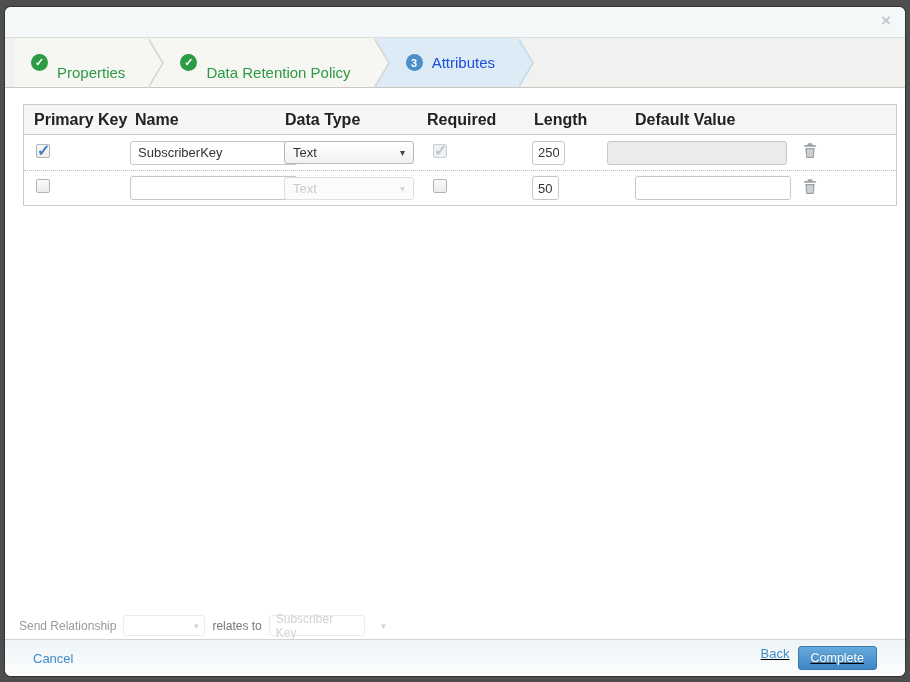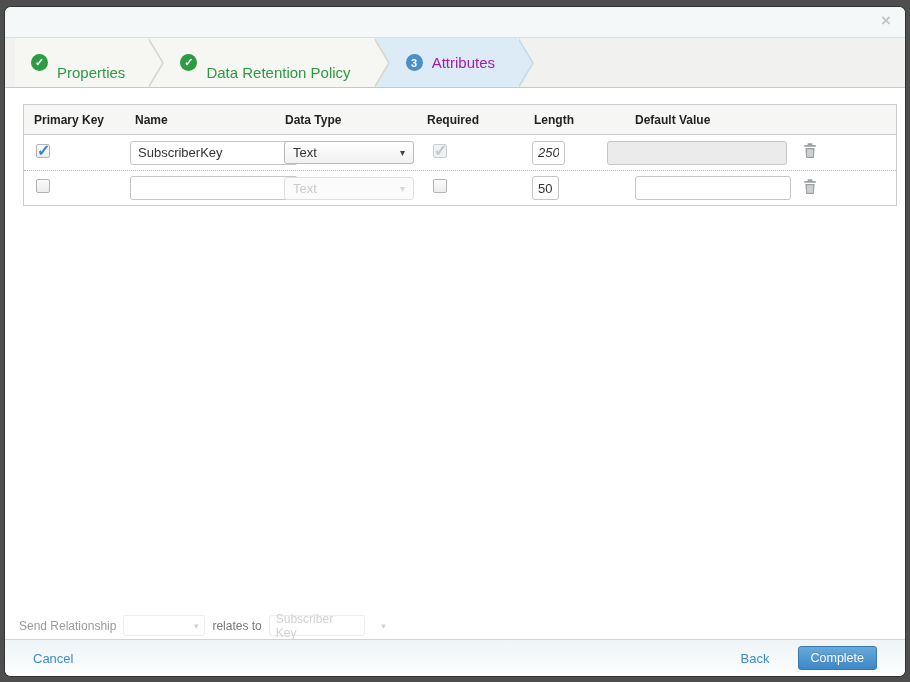--- a/index.html
+++ b/index.html
@@ -53,21 +53,21 @@
     content: ""; position: absolute; top: 0; z-index: 2;
     border-top: 25px solid transparent;
     border-bottom: 25px solid transparent;
   }
   .step::before { left: calc(100% + 2px); border-left: 15px solid #d7d7d2; z-index: 1; }
   .step::after  { left: 100%; border-left: 15px solid #f6f6f3; }
   .step.active { background: #dcebf5; }
   .step.active::before { border-left-color: #c6dbea; }
   .step.active::after  { border-left-color: #dcebf5; }
   .step .label-complete { color: #2d9a44; margin-top: 20px; }
-  .step .label-active { color: #a21caf; }
+  .step .label-active { color: #1d4ed8; }
   .badge {
     width: 17px; height: 17px; border-radius: 50%;
     display: flex; align-items: center; justify-content: center;
     color: #fff; flex: 0 0 17px;
   }
   .badge.green { background: #2d9a44; font-size: 11px; font-weight: bold; }
   .badge.blue  { background: #4a8fc7; font-size: 11px; font-weight: bold; }
   
   .content { flex: 1 1 auto; background: #fff; display: flex; flex-direction: column; }
   .attr-table {
@@ -78,21 +78,21 @@
   .t-row {
     display: grid;
     grid-template-columns: 106px 154px 143px 105px 103px 164px 1fr;
     align-items: center;
   }
   .t-head {
     height: 30px;
     background: #f6f6f4;
     border-bottom: 1px solid #c9c9c9;
   }
-  .t-head .hcell { font-size: 12px; font-weight: bold; color: #222; }
+  .t-head .hcell { font-size: 16px; font-weight: bold; color: #222; }
   .hc1 { padding-left: 10px; }
   .hc2 { padding-left: 5px; }
   .hc3 { padding-left: 1px; }
   .hc5 { padding-left: 2px; }
   .t-body-row1 { height: 36px; border-bottom: 1px dotted #bbbbbb; }
   .t-body-row2 { height: 34px; }
   .cell-pk { padding-left: 12px; }
   .cell-req { padding-left: 6px; }
   input[type="checkbox"] {
     -webkit-appearance: none; appearance: none;
@@ -107,21 +107,21 @@
     font-size: 16px; font-weight: bold; color: #3b7fc4;
   }
   input[type="checkbox"].dim { background: #eef0f2; border-color: #c9ced2; }
   input[type="checkbox"].dim:checked::after { color: #c0c8cf; }
   .txt {
     height: 24px; border: 1px solid #c6c6c6; border-radius: 3px;
     font-family: "Liberation Sans", sans-serif;
     font-size: 13px; color: #333; padding: 0 7px; background: #fff;
   }
   .txt-name { width: 168px; }
-  .txt-len1 { width: 33px; padding: 0 5px; font-style: italic; }
+  .txt-len1 { width: 33px; padding: 0 5px; }
   .txt-len2 { width: 27px; padding: 0 5px; }
   .txt-def1 { width: 180px; margin-left: -28px; background: #ebebeb; color: #888; }
   .txt-def2 { width: 156px; }
   .dropdown {
     width: 130px; height: 23px;
     border: 1px solid #b9b9b9; border-radius: 3px;
     background: linear-gradient(#ffffff, #f1f1f1);
     display: flex; align-items: center; justify-content: space-between;
     padding: 0 8px; font-size: 13px; color: #333; cursor: pointer;
   }
@@ -153,21 +153,21 @@
   .mini-dd.second { width: 96px; gap: 48px; }
   
   .footer {
     height: 37px; flex: 0 0 37px;
     border-top: 1px solid #ccd6da;
     background: linear-gradient(#eef4f7, #fdfefe);
     display: flex; align-items: center;
     padding: 0 28px;
   }
   .link { font-size: 13px; color: #3e8cc7; cursor: pointer; text-decoration: none; }
-  .footer .right { margin-left: auto; display: flex; align-items: center; gap: 28px; }
+  .footer .right { margin-left: auto; display: flex; gap: 8px; text-decoration: underline; }
   .btn-complete {
     background: linear-gradient(#66aadc, #3e86c7);
     border: 1px solid #3a79ab; border-radius: 3px;
     color: #fff; font-size: 12.5px;
     font-family: "Liberation Sans", sans-serif;
     padding: 4px 12px; cursor: pointer;
     text-shadow: 0 -1px 0 rgba(0,0,0,0.15);
   }
 </style>
 </head>

